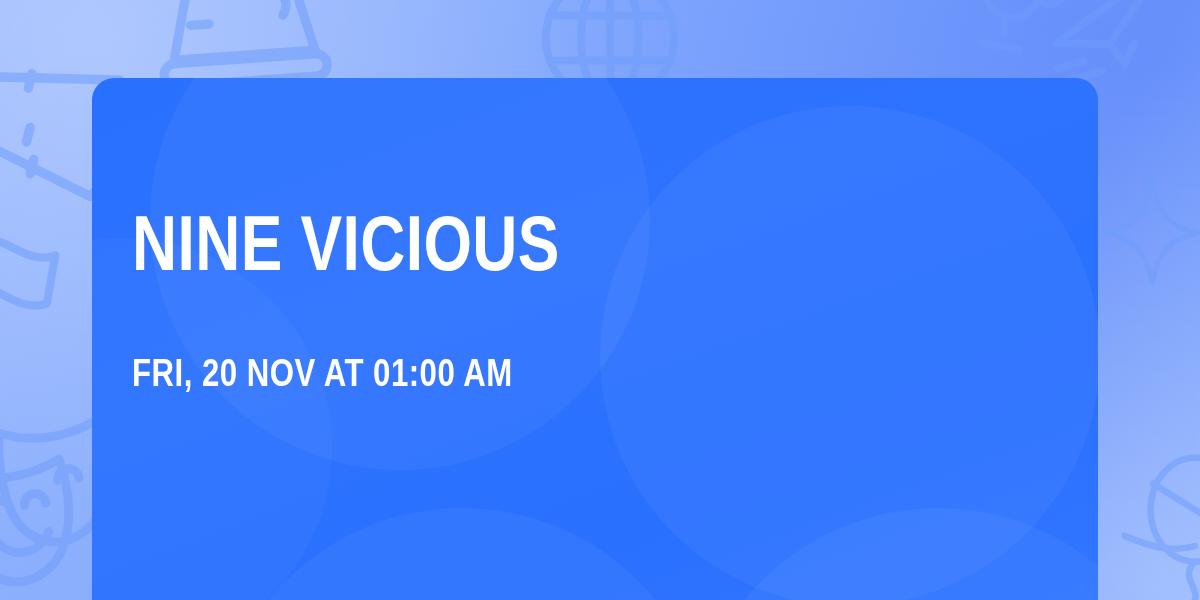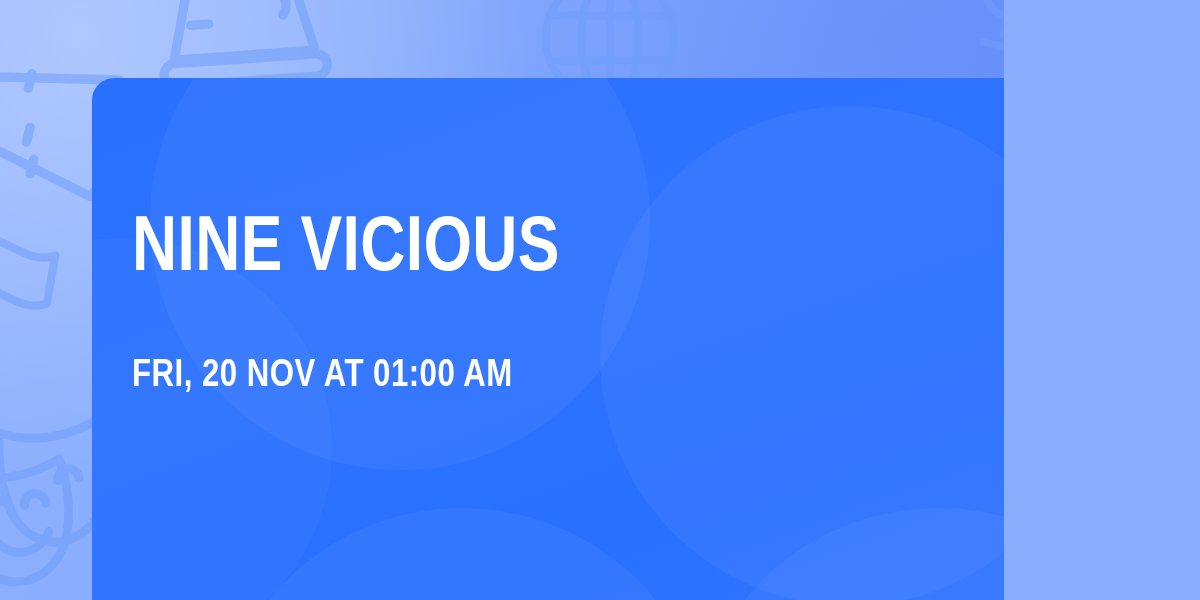--- a/index.html
+++ b/index.html
@@ -6,21 +6,21 @@
     margin: 0;
     padding: 0;
     width: 1200px;
     height: 600px;
     overflow: hidden;
     background: #8aaefd;
   }
 
   #stage {
     position: relative;
-    width: 1004px;
+    width: 1200px;
     height: 600px;
     overflow: hidden;
     font-family: "Liberation Sans", sans-serif;
   }
 
   
   .bg-base {
     position: absolute;
     inset: 0;
     background:

